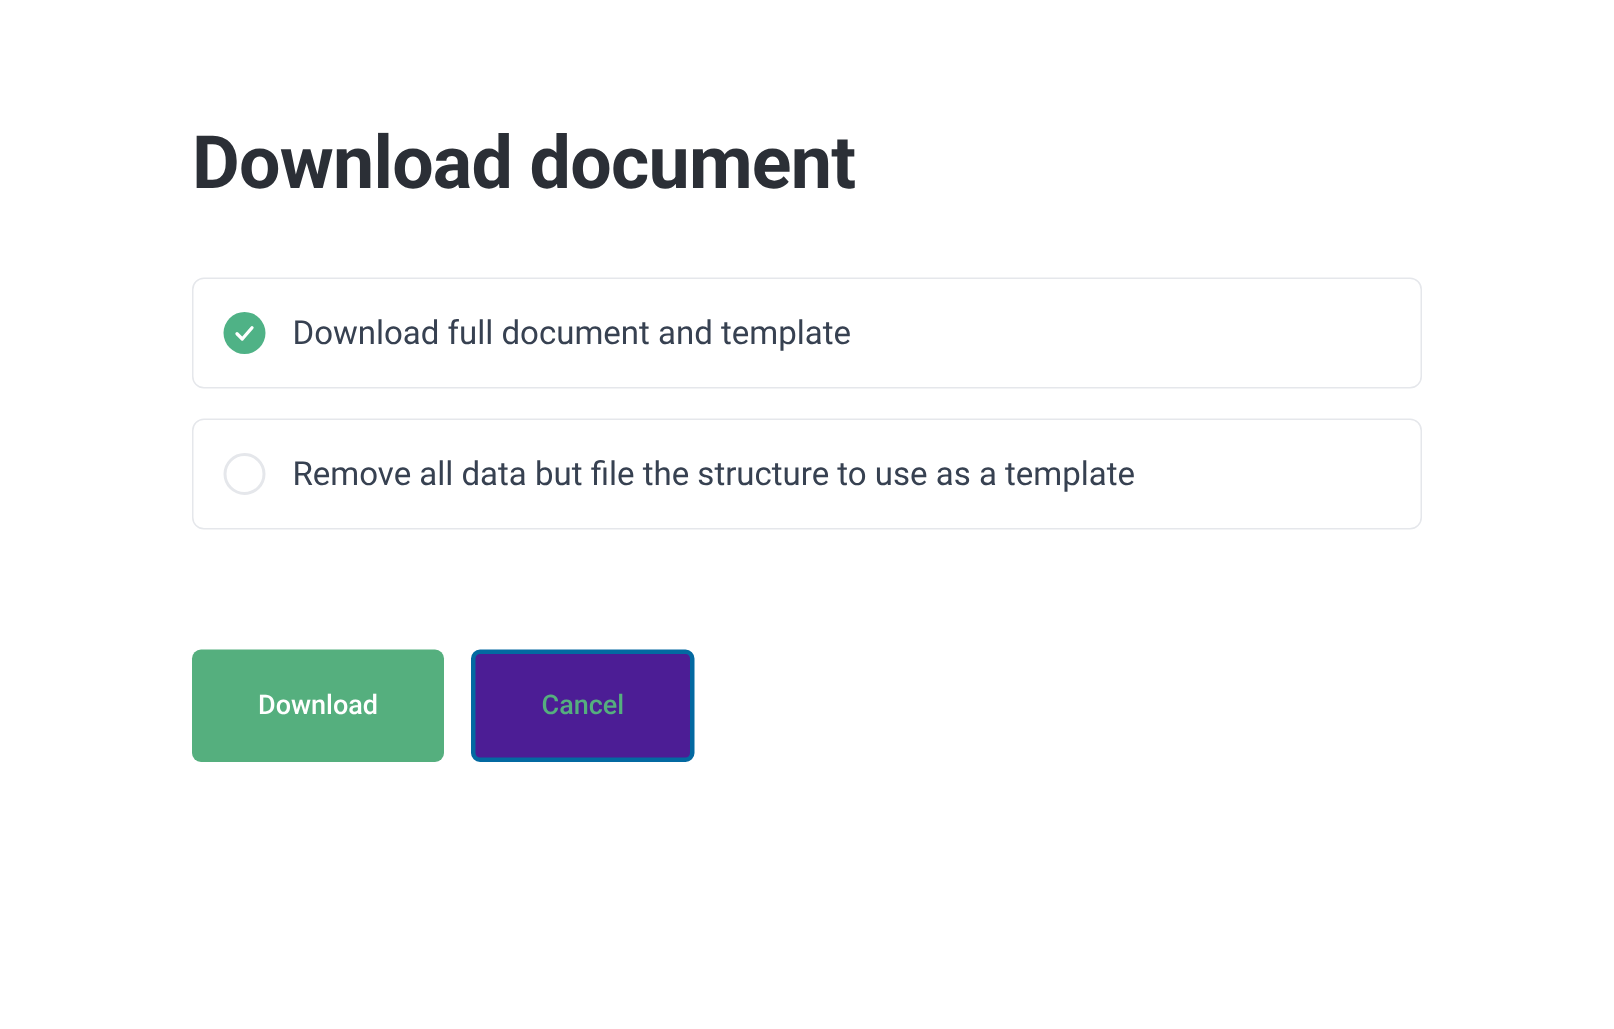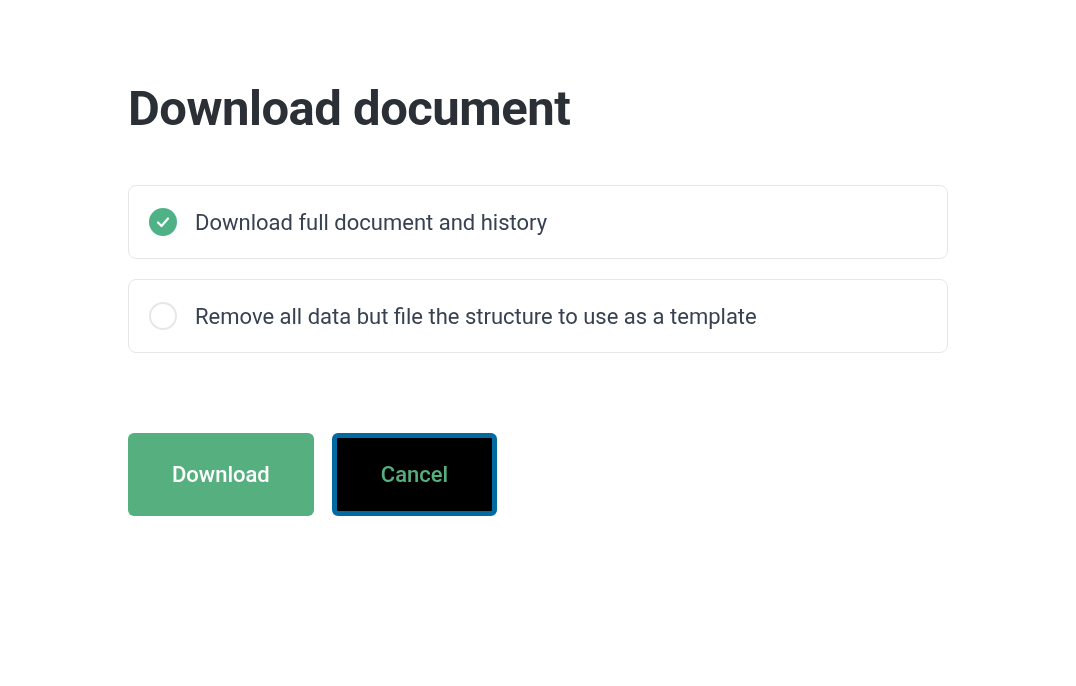--- a/index.html
+++ b/index.html
@@ -64,53 +64,53 @@
     .option-label {
       font-size: 22px;
       color: #374151;
       font-weight: 400;
     }
     .actions {
       display: flex;
       gap: 18px;
     }
     .btn {
-      font-size: 22px;
+      font-size: 18px;
       font-weight: 500;
       padding: 24px 44px;
       border-radius: 6px;
       cursor: pointer;
       border: none;
       font-family: inherit;
     }
     .btn-primary {
       background: #55af7e;
       color: #ffffff;
     }
     .btn-secondary {
-      background: #000000;
+      background: #4c1d95;
       color: #55af7e;
-      border: 5px solid #0369a1;
+      border: 3px solid #0369a1;
     }
   </style>
 </head>
 <body>
 
 <div class="dialog">
   <h1 class="dialog-title">Download document</h1>
 
   <div class="options">
 
     <div class="option">
       <span class="radio-circle selected">
         <svg class="checkmark" viewBox="0 0 16 16">
           <path d="M3 8.5 L6.5 12 L13 4.5" stroke="#ffffff" stroke-width="2.2" fill="none" stroke-linecap="round" stroke-linejoin="round"></path>
         </svg>
       </span>
-      <span class="option-label">Download full document and history</span>
+      <span class="option-label">Download full document and template</span>
     </div>
 
 
     <div class="option">
       <span class="radio-circle unselected"></span>
       <span class="option-label">Remove all data but file the structure to use as a template</span>
     </div>
 
   </div>
 

